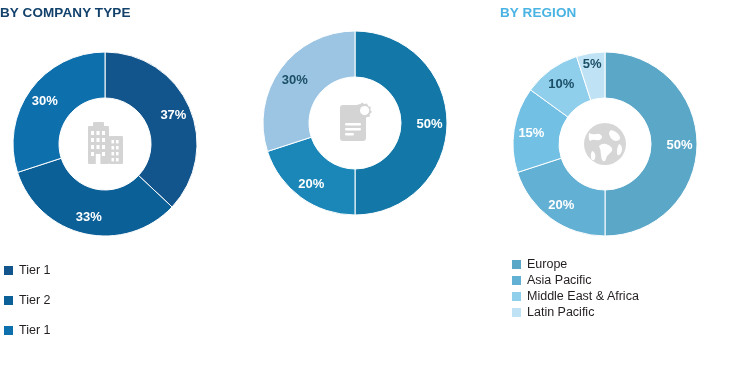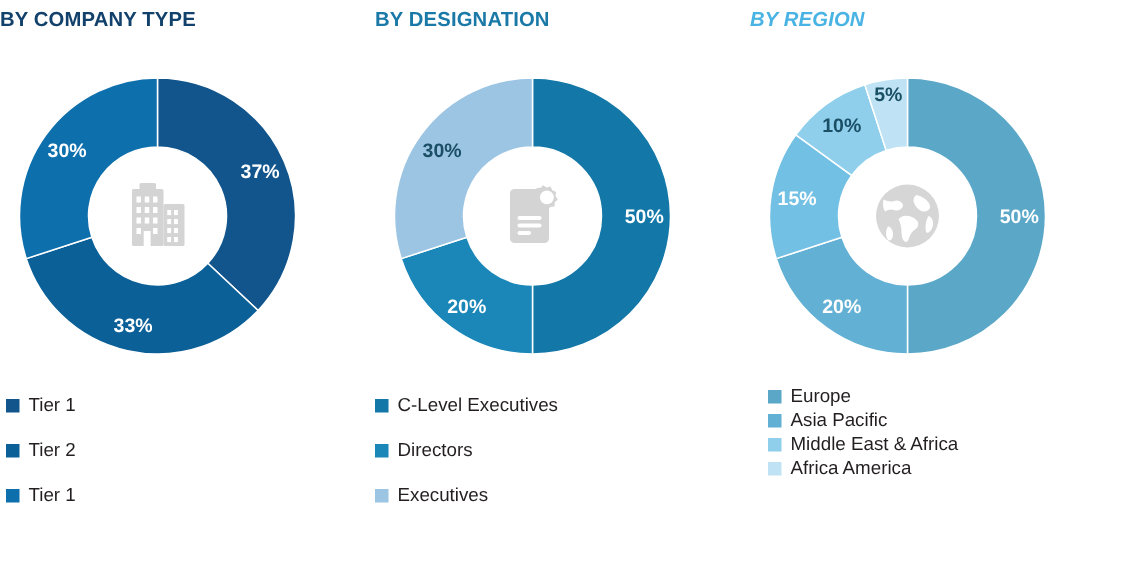--- a/index.html
+++ b/index.html
@@ -33,21 +33,21 @@
     margin-top: 5px;
     font-size: 13.5px;
     font-weight: bold;
     letter-spacing: 0.1px;
     text-align: center;
     line-height: 16px;
     white-space: nowrap;
   }
   .title-1 { color: #12416b; }
   .title-2 { color: #1b79a8; }
-  .title-3 { color: #49b3e3; font-style: italic; }
+  .title-3 { color: #49b3e3; }
 
   .donut-wrap {
     position: relative;
     width: 210px;
     height: 210px;
     margin-top: 18px;
   }
   .donut-wrap svg {
     display: block;
   }
@@ -161,21 +161,20 @@
           <span class="legend-text">Tier 2</span>
         </div>
         <div class="legend-row">
           <span class="swatch" style="background: rgb(14, 111, 173);"></span>
           <span class="legend-text">Tier 1</span>
         </div>
       </div>
   </div>
 
   <div class="panel">
-    <div class="panel-title title-2">BY DESIGNATION</div>
 
     <div class="donut-wrap">
       <svg width="210" height="210" viewBox="0 0 210 210">
         <g>
             <path d="M 105 13 A 92 92 0 0 1 105 197 L 105 151 A 46 46 0 0 0 105 59 Z" fill="#1378a8" stroke="#ffffff" stroke-width="1"></path>
             <path d="M 105 197 A 92 92 0 0 1 17.50280050084588 133.42956348249515 L 61.25140025042294 119.21478174124758 A 46 46 0 0 0 105 151 Z" fill="#1b87b8" stroke="#ffffff" stroke-width="1"></path>
             <path d="M 17.50280050084588 133.42956348249515 A 92 92 0 0 1 104.99999999999999 13 L 104.99999999999999 59 A 46 46 0 0 0 61.25140025042294 119.21478174124758 Z" fill="#9cc5e4" stroke="#ffffff" stroke-width="1"></path>
           </g>
         <g>
             <text x="179.51999999999998" y="109.5" text-anchor="middle" class="slice-label" fill="#ffffff">50%</text>
@@ -190,34 +189,20 @@
             <rect x="16" y="26" width="16" height="2.6" rx="1.3"></rect>
             <rect x="16" y="31" width="16" height="2.6" rx="1.3"></rect>
             <rect x="16" y="36" width="9" height="2.6" rx="1.3"></rect>
           </g>
           <path fill="#d4d4d4" d="M33 5.5 l2.3 1.5 2.7-.6 1.2 2.5 2.6 1.1-.5 2.7 1.6 2.3-2 1.9-.2 2.8-2.8.3-1.9 2-2.3-1.6-2.7.5-1.1-2.6-2.5-1.2.6-2.7-1.5-2.3 2-1.9.2-2.8 2.8-.3z"></path>
           <circle cx="35.6" cy="13.6" r="4.6" fill="#ffffff"></circle>
         </svg>
       </div>
     </div>
 
-    <div class="legend legend-2 legend-gap-wide">
-        <div class="legend-row">
-          <span class="swatch" style="background: rgb(19, 120, 168);"></span>
-          <span class="legend-text">C-Level Executives</span>
-        </div>
-        <div class="legend-row">
-          <span class="swatch" style="background: rgb(27, 135, 184);"></span>
-          <span class="legend-text">Directors</span>
-        </div>
-        <div class="legend-row">
-          <span class="swatch" style="background: rgb(156, 197, 228);"></span>
-          <span class="legend-text">Executives</span>
-        </div>
-      </div>
   </div>
 
   <div class="panel">
     <div class="panel-title title-3">BY REGION</div>
 
     <div class="donut-wrap">
       <svg width="210" height="210" viewBox="0 0 210 210">
         <g>
             <path d="M 105 13 A 92 92 0 0 1 105 197 L 105 151 A 46 46 0 0 0 105 59 Z" fill="#5ba7c8" stroke="#ffffff" stroke-width="1"></path>
             <path d="M 105 197 A 92 92 0 0 1 17.50280050084588 133.42956348249515 L 61.25140025042294 119.21478174124758 A 46 46 0 0 0 105 151 Z" fill="#62b0d4" stroke="#ffffff" stroke-width="1"></path>
@@ -255,18 +240,18 @@
         <div class="legend-row">
           <span class="swatch" style="background: rgb(98, 176, 212);"></span>
           <span class="legend-text">Asia Pacific</span>
         </div>
         <div class="legend-row">
           <span class="swatch" style="background: rgb(143, 207, 236);"></span>
           <span class="legend-text">Middle East &amp; Africa</span>
         </div>
         <div class="legend-row">
           <span class="swatch" style="background: rgb(191, 227, 244);"></span>
-          <span class="legend-text">Africa America</span>
+          <span class="legend-text">Latin Pacific</span>
         </div>
       </div>
   </div>
 
 </div>
 
 </body></html>

